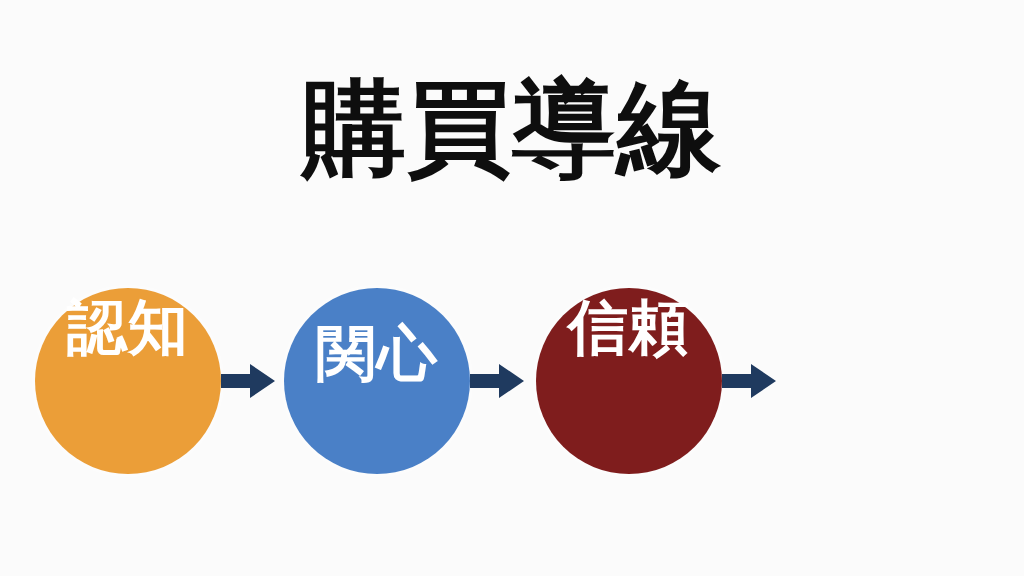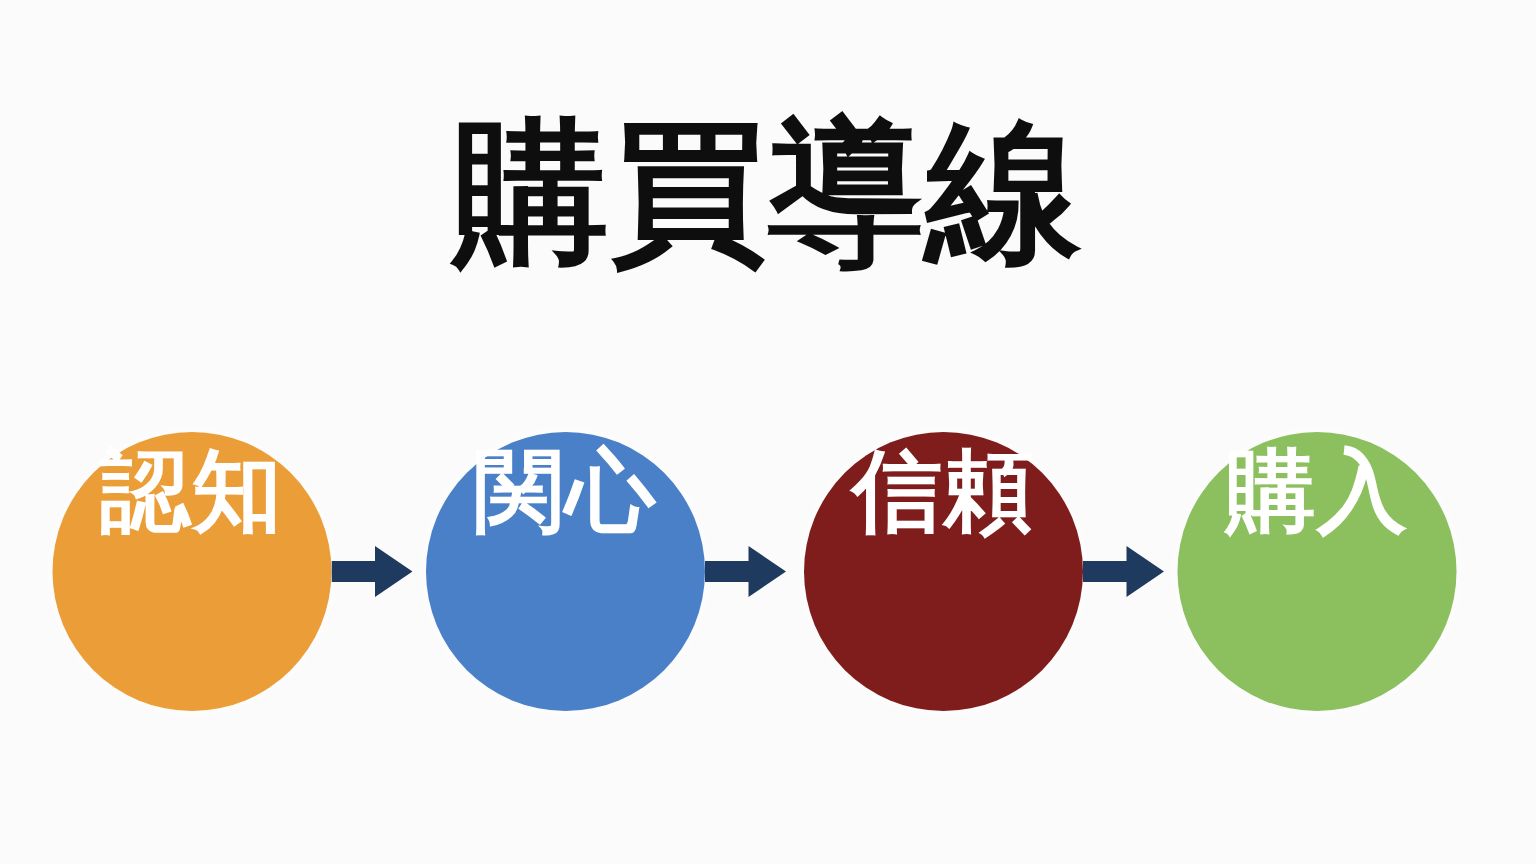--- a/index.html
+++ b/index.html
@@ -72,32 +72,29 @@
 
   <div class="circle c1" style="background-color: rgb(235, 158, 56);">
     <span class="step-label" style="color: rgb(255, 255, 255);">認知</span>
   </div>
 
   <svg class="arrow a1" viewBox="0 0 54 42" xmlns="http://www.w3.org/2000/svg">
     <path d="M0 14 L29 14 L29 4 L54 21 L29 38 L29 28 L0 28 Z" fill="#1f3a5f"></path>
   </svg>
 
   <div class="circle c2" style="background-color: rgb(74, 128, 199);">
-    <span class="step-label" style="color: rgb(255, 255, 255);">関心</span>
+    <span class="step-label" style="color: rgb(255, 255, 255); margin-top: 26px;">関心</span>
   </div>
 
   <svg class="arrow a2" viewBox="0 0 54 42" xmlns="http://www.w3.org/2000/svg">
     <path d="M0 14 L29 14 L29 4 L54 21 L29 38 L29 28 L0 28 Z" fill="#1f3a5f"></path>
   </svg>
 
   <div class="circle c3" style="background-color: #7f1d1d;">
     <span class="step-label" style="color: rgb(255, 255, 255);">信頼</span>
   </div>
 
   <svg class="arrow a3" viewBox="0 0 54 42" xmlns="http://www.w3.org/2000/svg">
     <path d="M0 14 L29 14 L29 4 L54 21 L29 38 L29 28 L0 28 Z" fill="#1f3a5f"></path>
   </svg>
 
-  <div class="circle c4" style="background-color: rgb(140, 192, 95);">
-    <span class="step-label" style="color: rgb(255, 255, 255);">購入</span>
-  </div>
 
 </div>
 
 </body></html>

